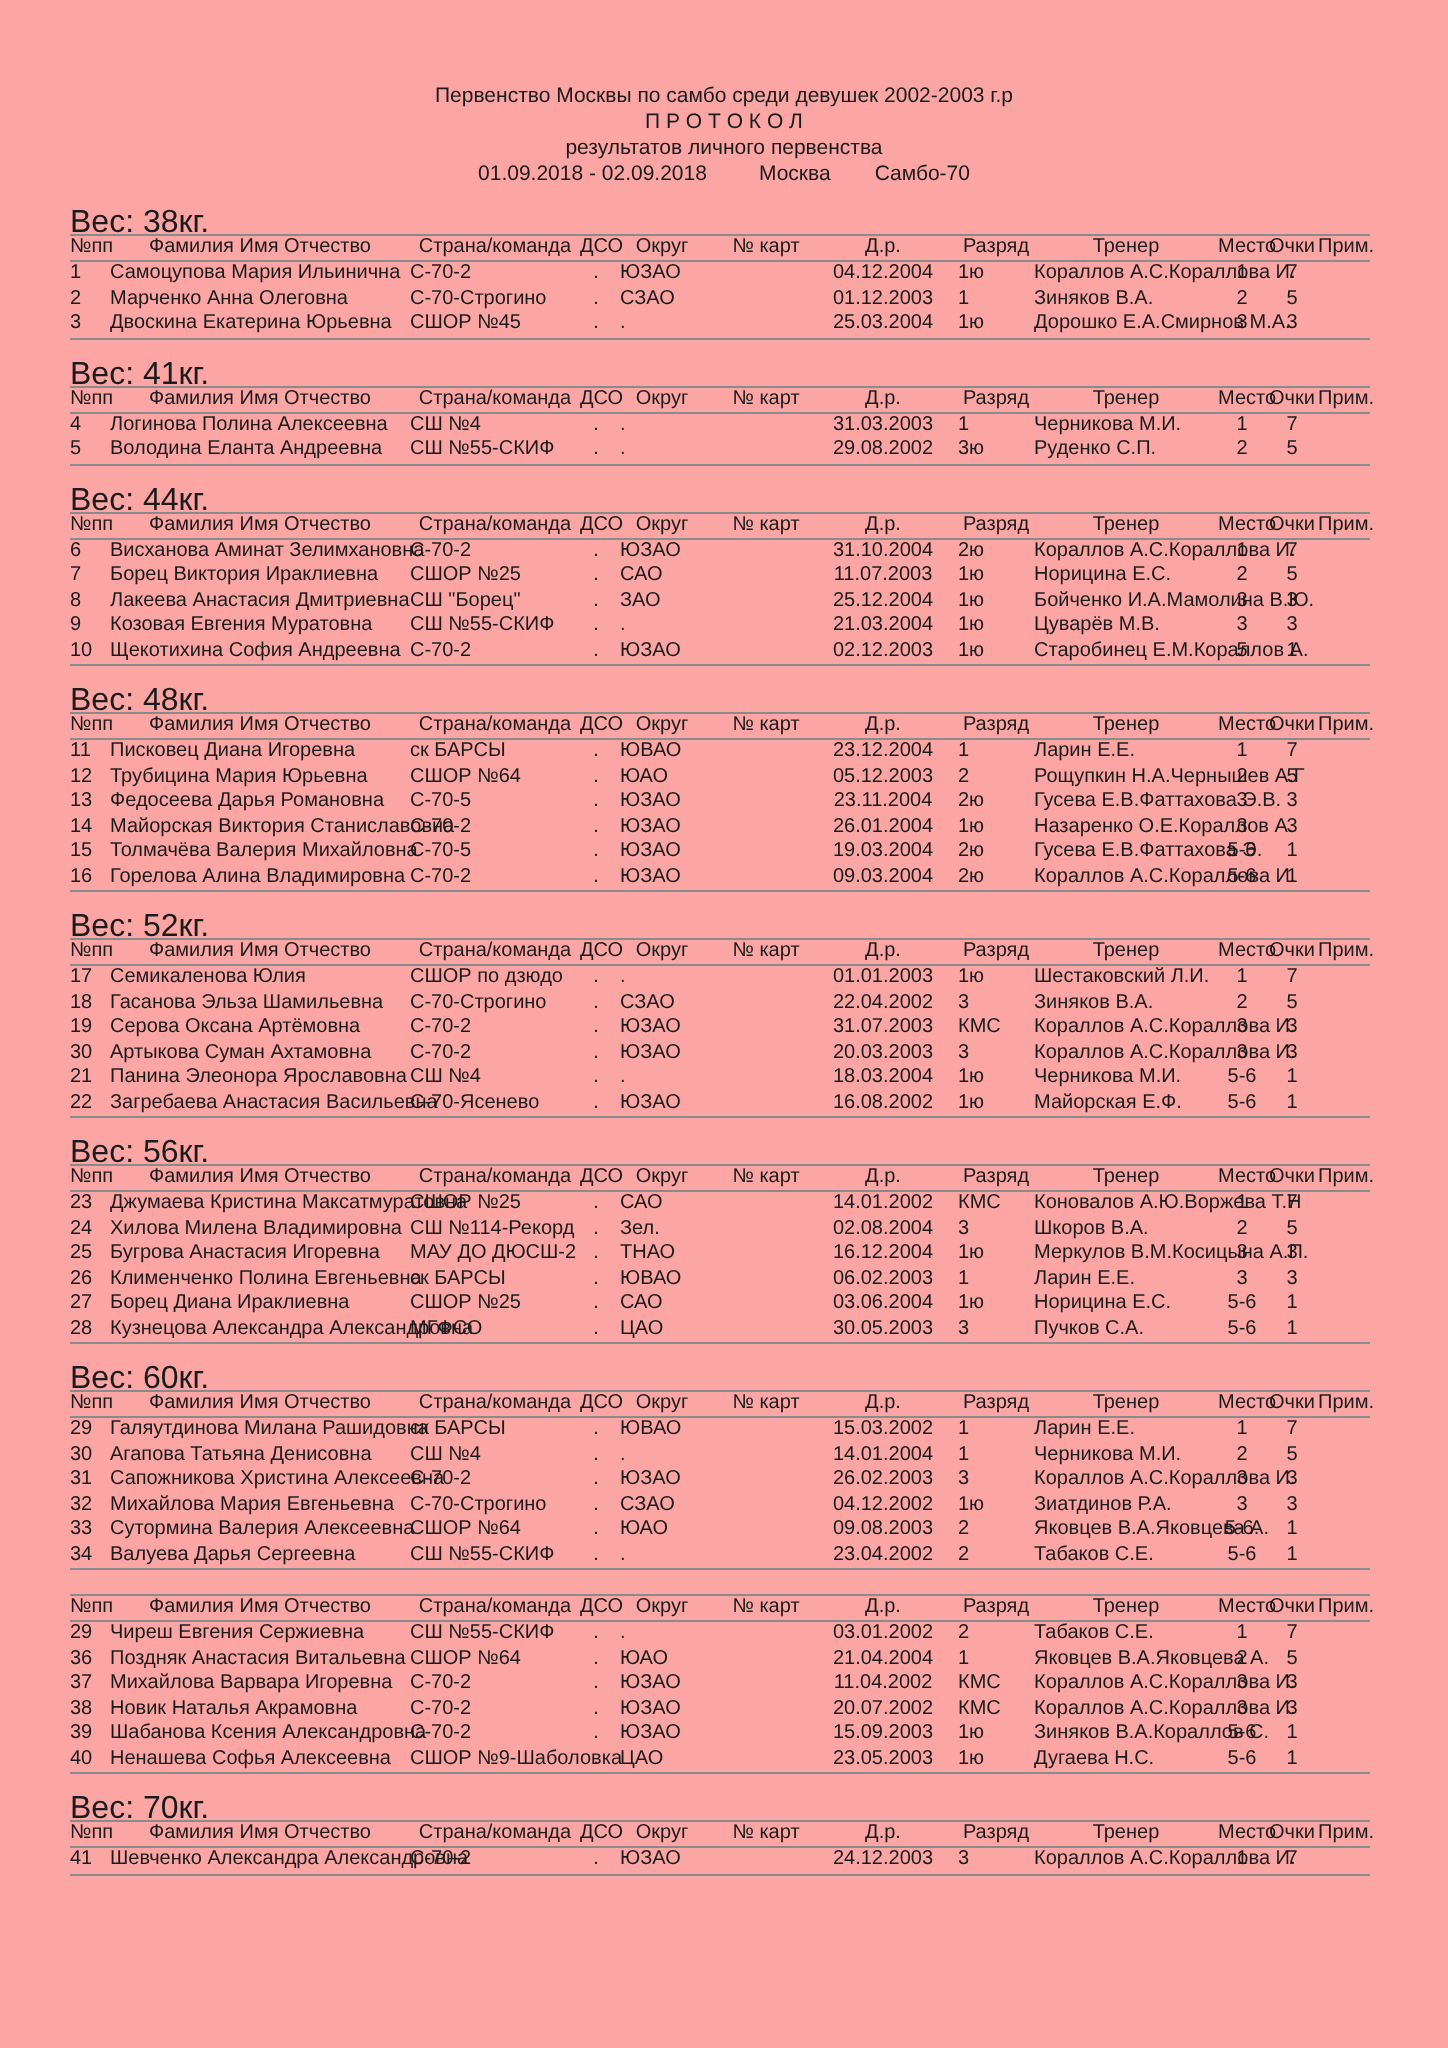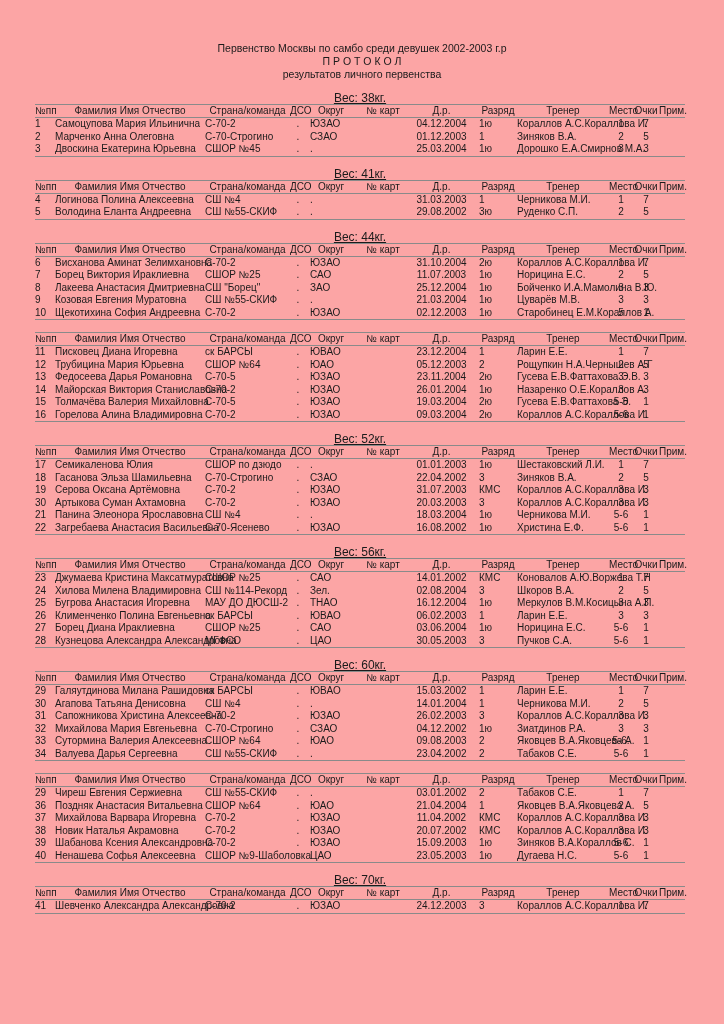--- a/index.html
+++ b/index.html
@@ -10,21 +10,21 @@
     color:#1b1b1b; font-size:10px;
   }
   .doc-header { margin-top:42px; text-align:center; }
   .doc-header .hline { line-height:13px; font-size:10.5px; }
   .hline4 { display:flex; justify-content:center; line-height:13px; font-size:10.5px; }
   .hline4 span { display:inline-block; }
   .hline4 .city  { margin-left:26px; }
   .hline4 .venue { margin-left:22px; }
 
   .section { margin-top:12px; }
-  .weight-title { width:650px; margin-left:35px; text-align:center; line-height:11px; font-size:12px;text-decoration:underline; }
+  .weight-title { width:650px; margin-left:35px; line-height:11px; font-size:16px; }
   .tbl { width:650px; margin-left:35px; border-bottom:1px solid #8a8a8a; }
   .row {
     display:grid;
     grid-template-columns:20px 150px 85px 16px 46px 62px 55px 48px 92px 24px 26px 26px;
     line-height:12.5px; white-space:nowrap;
   }
   .row.head {
     border-top:1px solid #8a8a8a; border-bottom:1px solid #8a8a8a;
     line-height:12px;
   }
@@ -38,20 +38,25 @@
   .c9, .c10, .c11 { text-align:center; }
 </style>
 </head>
 <body>
 
 <div class="page">
   <div class="doc-header">
     <div class="hline">Первенство Москвы по самбо среди девушек 2002-2003 г.р</div>
     <div class="hline">П Р О Т О К О Л</div>
     <div class="hline">результатов личного первенства</div>
+    <div class="hline4">
+      <span>01.09.2018 - 02.09.2018</span>
+      <span class="city">Москва</span>
+      <span class="venue">Самбо-70</span>
+    </div>
   </div>
   <div id="sections-host">
       <div class="section">
         <div class="weight-title">Вес: 38кг.</div>
         <div class="tbl">
           <div class="row head">
             <div class="cell c0">№пп</div>
             <div class="cell c1">Фамилия Имя Отчество</div>
             <div class="cell c2">Страна/команда</div>
             <div class="cell c3">ДСО</div>
@@ -238,20 +243,21 @@
             <div class="cell c6">02.12.2003</div>
             <div class="cell c7">1ю</div>
             <div class="cell c8">Старобинец Е.М.Кораллов А.</div>
             <div class="cell c9">5</div>
             <div class="cell c10">1</div>
             <div class="cell c11"></div>
           </div>
         </div>
       </div>
       <div class="section">
+        <div class="weight-title">Вес: 48кг.</div>
         <div class="tbl">
           <div class="row head">
             <div class="cell c0">№пп</div>
             <div class="cell c1">Фамилия Имя Отчество</div>
             <div class="cell c2">Страна/команда</div>
             <div class="cell c3">ДСО</div>
             <div class="cell c4">Округ</div>
             <div class="cell c5">№ карт</div>
             <div class="cell c6">Д.р.</div>
             <div class="cell c7">Разряд</div>
@@ -435,21 +441,21 @@
           </div>
           <div class="row">
             <div class="cell c0">22</div>
             <div class="cell c1">Загребаева Анастасия Васильевна</div>
             <div class="cell c2">С-70-Ясенево</div>
             <div class="cell c3">.</div>
             <div class="cell c4">ЮЗАО</div>
             <div class="cell c5"></div>
             <div class="cell c6">16.08.2002</div>
             <div class="cell c7">1ю</div>
-            <div class="cell c8">Христина Е.Ф.</div>
+            <div class="cell c8">Майорская Е.Ф.</div>
             <div class="cell c9">5-6</div>
             <div class="cell c10">1</div>
             <div class="cell c11"></div>
           </div>
         </div>
       </div>
       <div class="section">
         <div class="weight-title">Вес: 56кг.</div>
         <div class="tbl">
           <div class="row head">

